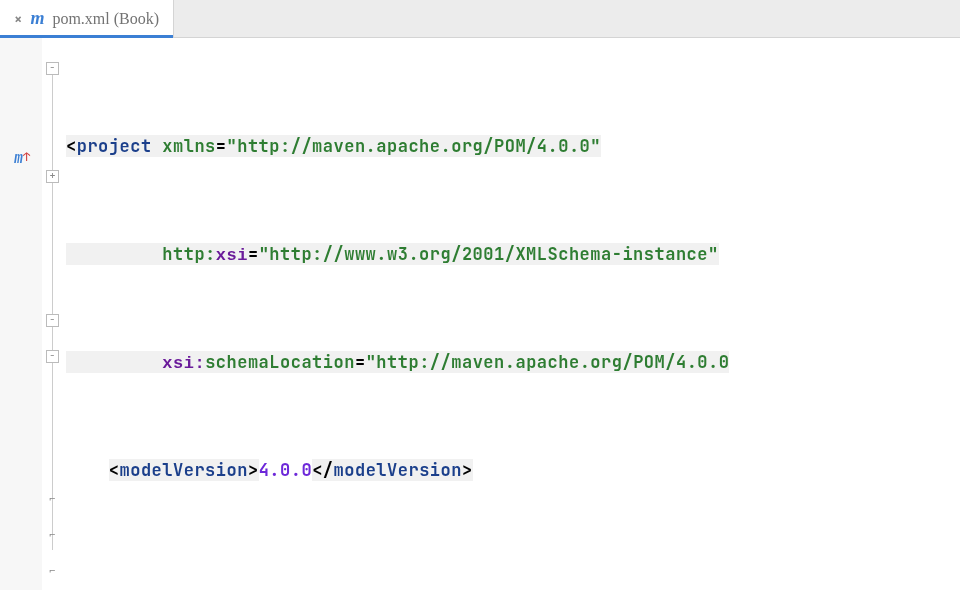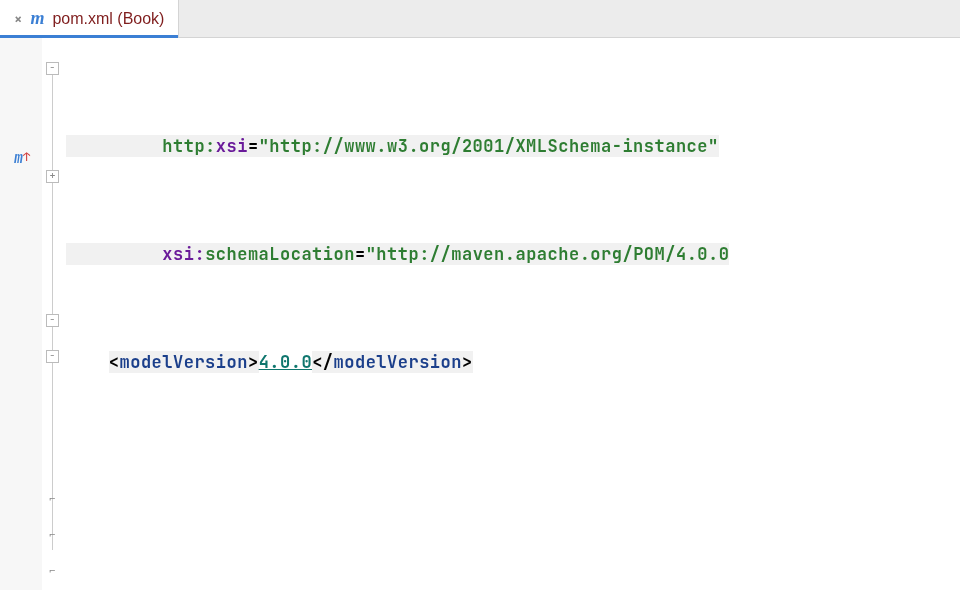--- a/index.html
+++ b/index.html
@@ -43,23 +43,23 @@
     cursor: pointer;
   }
   .file-icon {
     color: #3b7fd4;
     font-weight: bold;
     font-style: italic;
     font-size: 18px;
     font-family: serif;
   }
   .tab-title {
-    color: #7f1d1d;
+    color: #737373;
     font-size: 16px;
-    font-family: Liberation Sans, sans-serif;
+    font-family: Liberation Serif, serif;
   }
   .editor-area {
     display: flex;
     height: calc(100% - 38px);
   }
   .gutter-icons {
     width: 42px;
     background: #f7f7f7;
     border-right: 0px solid #e8e8e8;
     padding-top: 110px;
@@ -115,23 +115,23 @@
     position: relative;
   }
   .code-line {
     height: 36px;
     padding-left: 2px;
   }
   .bg-gray { background: #f1f1f1; }
   .punct { color: #000; }
   .tag { color: #1b3f8b; font-weight: 700; }
   .attr-green { color: #2e7d32; font-weight: 700; }
-  .attr-purple { color: #6a1b9a; font-weight: 700; }
+  .attr-purple { color: #6a1b9a; font-weight: 700; font-family: Liberation Mono, monospace; }
   .val { color: #2e7d32; font-weight: 700; }
-  .text { color: #0f766e; text-decoration: underline; }
+  .text { color: #6d28d9; }
   .fold-dots { color: #888; }
 </style>
 </head>
 <body>
 
 <div class="tab-bar">
   <div class="tab active">
     <span class="close-x">×</span>
     <span class="file-icon">m</span>
     <span class="tab-title">pom.xml (Book)</span>
@@ -146,20 +146,21 @@
     <div class="fold-line"></div>
     <div class="fold-btn" style="top:24px;">−</div>
     <div class="fold-btn" style="top:132px;">+</div>
     <div class="fold-btn" style="top:276px;">−</div>
     <div class="fold-btn" style="top:312px;">−</div>
     <div class="fold-btn" style="top:456px;border:none;background:transparent;">⌐</div>
     <div class="fold-btn" style="top:492px;border:none;background:transparent;">⌐</div>
     <div class="fold-btn" style="top:528px;border:none;background:transparent;">⌐</div>
   </div>
   <div class="code">
+    <div class="code-line"><span class="bg-gray"><span class="punct">&lt;</span><span class="tag">project</span> <span class="attr-green">xmlns</span><span class="punct">=</span><span class="val">"http://maven.apache.org/POM/4.0.0"</span></span></div>
     <div class="code-line"><span class="bg-gray">         <span class="attr-green">http:</span><span class="attr-purple">xsi</span><span class="punct">=</span><span class="val">"http://www.w3.org/2001/XMLSchema-instance"</span></span></div>
     <div class="code-line"><span class="bg-gray">         <span class="attr-purple">xsi:</span><span class="attr-green">schemaLocation</span><span class="punct">=</span><span class="val">"http://maven.apache.org/POM/4.0.0</span></span></div>
     <div class="code-line">    <span class="bg-gray"><span class="punct">&lt;</span><span class="tag">modelVersion</span><span class="punct">&gt;</span></span><span class="text">4.0.0</span><span class="bg-gray"><span class="punct">&lt;/</span><span class="tag">modelVersion</span><span class="punct">&gt;</span></span></div>
     
     
     
     
     
     
     

